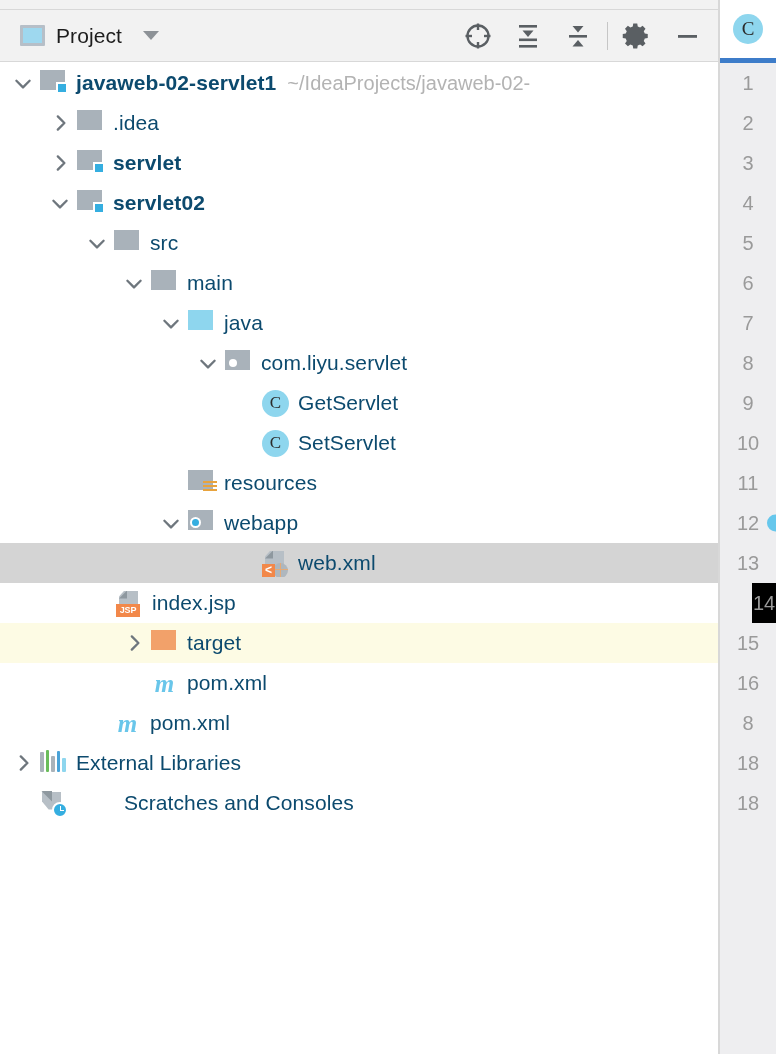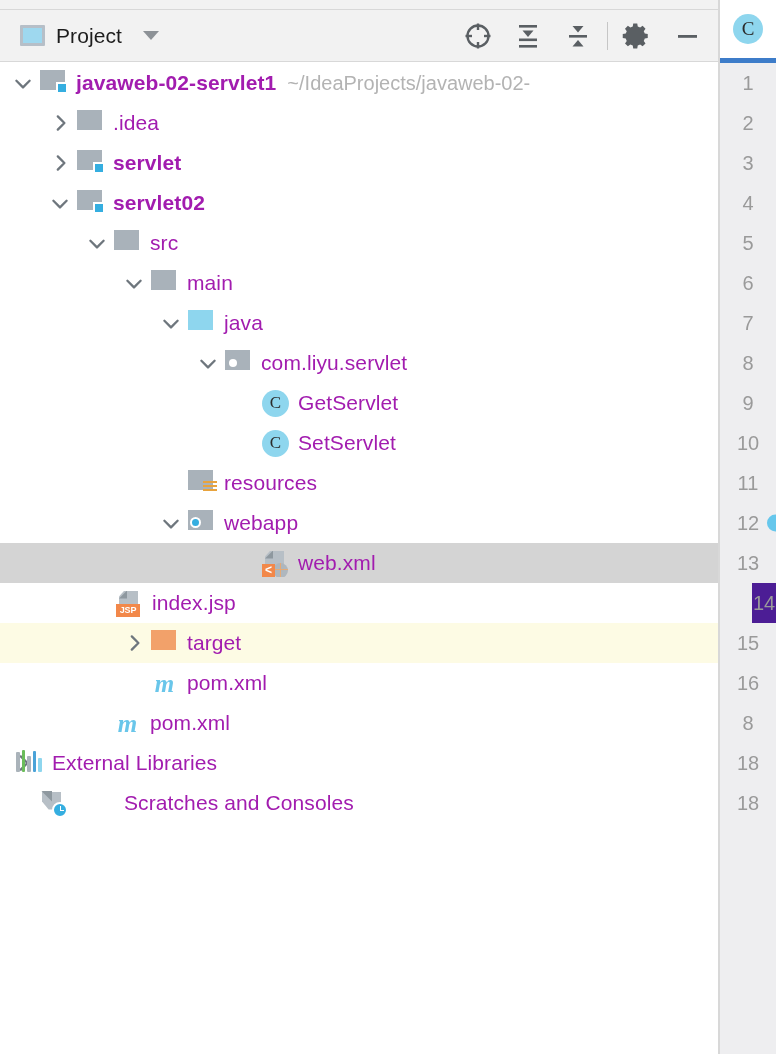--- a/index.html
+++ b/index.html
@@ -46,41 +46,41 @@
   .class-badge {
     width:30px; height:30px; border-radius:50%; background:#8ed6ee;
     display:flex; align-items:center; justify-content:center;
     font-size:19px; color:#2b2b2b; font-family:"Liberation Serif", serif;
   }
   .lines { position:absolute; left:720px; top:63px; width:56px; }
   .ln {
     height:40px; line-height:40px; text-align:center;
     font-size:20px; color:#9a9a9a; position:relative;
   }
-  .ln.hl { background:#4c1d95;margin-left:32px; }
+  .ln.hl { background:#000000;margin-left:32px; }
   .ln-marker {
     position:absolute; right:-8px; top:50%; transform:translateY(-50%);
     width:17px; height:17px; border-radius:50%; background:#66c7ec;
   }
 
   
   .tree { position:absolute; left:0; top:63px; width:718px; }
   .row {
     position:relative; height:40px; display:flex; align-items:center;
     white-space:nowrap; width:718px;
   }
   .row.selected { background:#d4d4d4; }
   .row.excluded-hl { background:#fdfbe4; }
   .arrow {
     position:absolute; width:30px; height:40px;
     display:flex; align-items:center; justify-content:center;
   }
   .arrow svg { display:block; }
   .ic { width:27px; height:27px; position:relative; flex:none; margin-right:9px; }
-  .label { font-size:21px; color:#a21caf; letter-spacing:.1px; }
+  .label { font-size:21px; color:#0c4a6e; letter-spacing:.1px; }
   .label.bold { font-weight:bold; }
   .path { font-size:20px; color:#b3b3b3; margin-left:11px; }
   .cellwrap { display:flex; align-items:center; overflow:hidden; }
 
   
   .folder { width:25px; height:20px; position:relative; }
   .folder .tab-top {
     position:absolute; left:0; top:0; width:11px; height:4px;
     background:inherit; border-radius:1px 1px 0 0;
   }
@@ -478,21 +478,21 @@
           </div>
           <span class="label">pom.xml</span>
         </div>
       </div>
       <div class="row">
         <div class="arrow" style="left: 8px;">
           <svg width="22" height="22" viewBox="0 0 20 20">
             <path d="M8 4 L14 10 L8 16" fill="none" stroke="#6e767d" stroke-width="2.1" stroke-linecap="round" stroke-linejoin="round"></path>
           </svg>
         </div>
-        <div class="cellwrap" style="margin-left: 16px; max-width: 674px;">
+        <div class="cellwrap" style="margin-left: 40px; max-width: 674px;">
           <div class="ic">
             <div class="libs">
               <i style="background: rgb(170, 179, 186); height: 20px;"></i>
               <i style="background: rgb(107, 189, 91); height: 22px;"></i>
               <i style="background: rgb(170, 179, 186); height: 16px;"></i>
               <i style="background: rgb(74, 163, 216); height: 21px;"></i>
               <i style="background: rgb(142, 214, 238); height: 14px;"></i>
             </div>
           </div>
           <span class="label">External Libraries</span>

